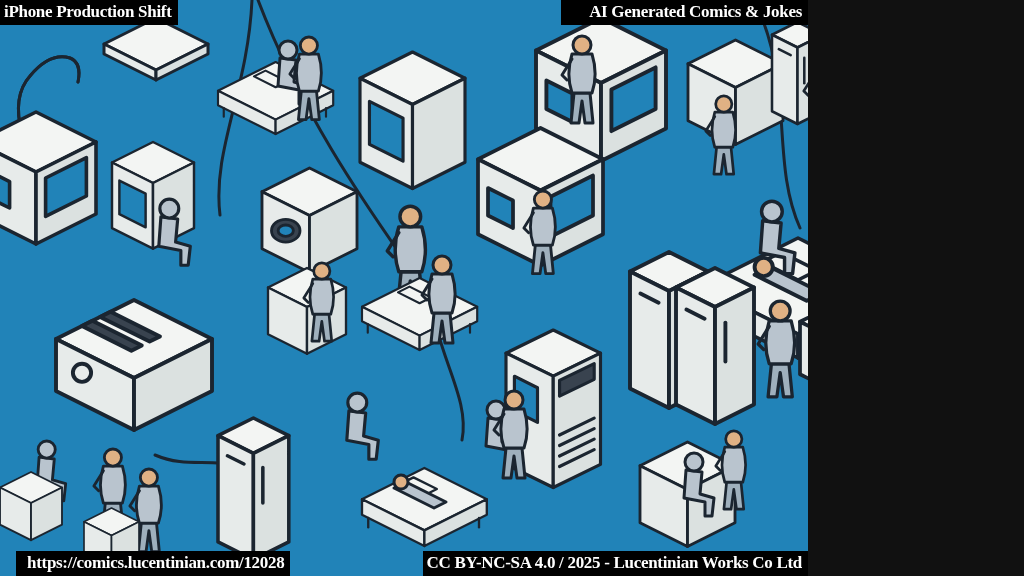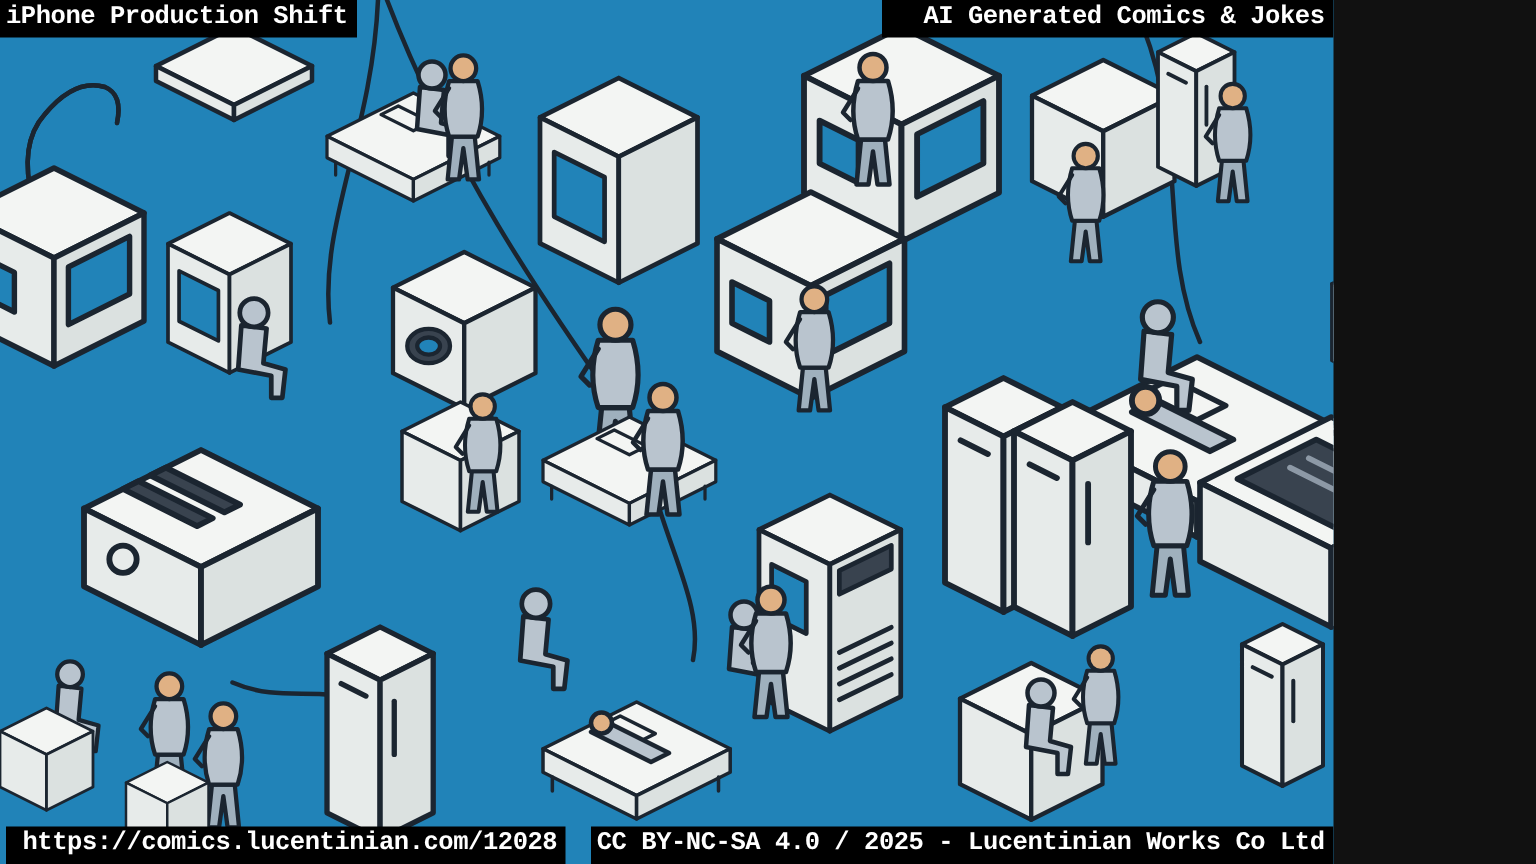--- a/index.html
+++ b/index.html
@@ -1,19 +1,19 @@
 <!DOCTYPE html>
 <html style="--background: #2183b8; --machine-face: #f3f5f3; --machine-side: #e7ebea; --machine-side2: #dbe1e0; --outline: #1b2530; --figure: #b9c4ce; --figure-shade: #9fb0bd; --skin: #e0b184; --screen-dark: #39434f;"><head>
 <meta charset="utf-8">
 <style>
   html,body{margin:0;padding:0;background:#111;}
   .canvas{
-    position:relative;width:889px;height:576px;overflow:hidden;
+    position:relative;width:808px;height:576px;overflow:hidden;
     background:var(--background,#2183b8);
-    font-family:Liberation Mono, monospace;
+    font-family:Liberation Serif, serif;
   }
   .scene-svg{position:absolute;inset:0;display:block;}
 
   
   .scene-svg path, .scene-svg ellipse, .scene-svg circle{
     stroke:var(--outline,#1b2530);stroke-width:3;
     stroke-linejoin:round;stroke-linecap:round;
   }
   .top  {fill:var(--machine-face,#f3f5f3);}
   .left {fill:var(--machine-side,#e7ebea);}
@@ -30,21 +30,21 @@
 
   
   .overlay{
     position:absolute;background:#000;color:#fff;
     font-weight:700;font-size:17px;line-height:1.2;
     letter-spacing:-0.3px;white-space:nowrap;
     padding:2px 6px 3px 4px;z-index:5;
   }
   .tl{top:0;left:0;}
   .tr{top:0;right:0;padding-left:28px;}
-  .bl{bottom:0;left:4px;padding-left:11px;}
+  .bl{bottom:0;left:16px;padding-left:11px;}
   .br{bottom:0;right:0;text-align:center;}
 </style>
 </head>
 <body>
 
 <div class="canvas">
 
   <svg class="scene-svg" viewBox="0 0 1024 576" width="1024" height="576" xmlns="http://www.w3.org/2000/svg" aria-label="Isometric line-art comic of an iPhone factory floor: dozens of white assembly machines, cabinets, beds and workstations with sketchy blue-grey workers on a flat blue background">
     <defs>
       <symbol id="machine-box" overflow="visible">

